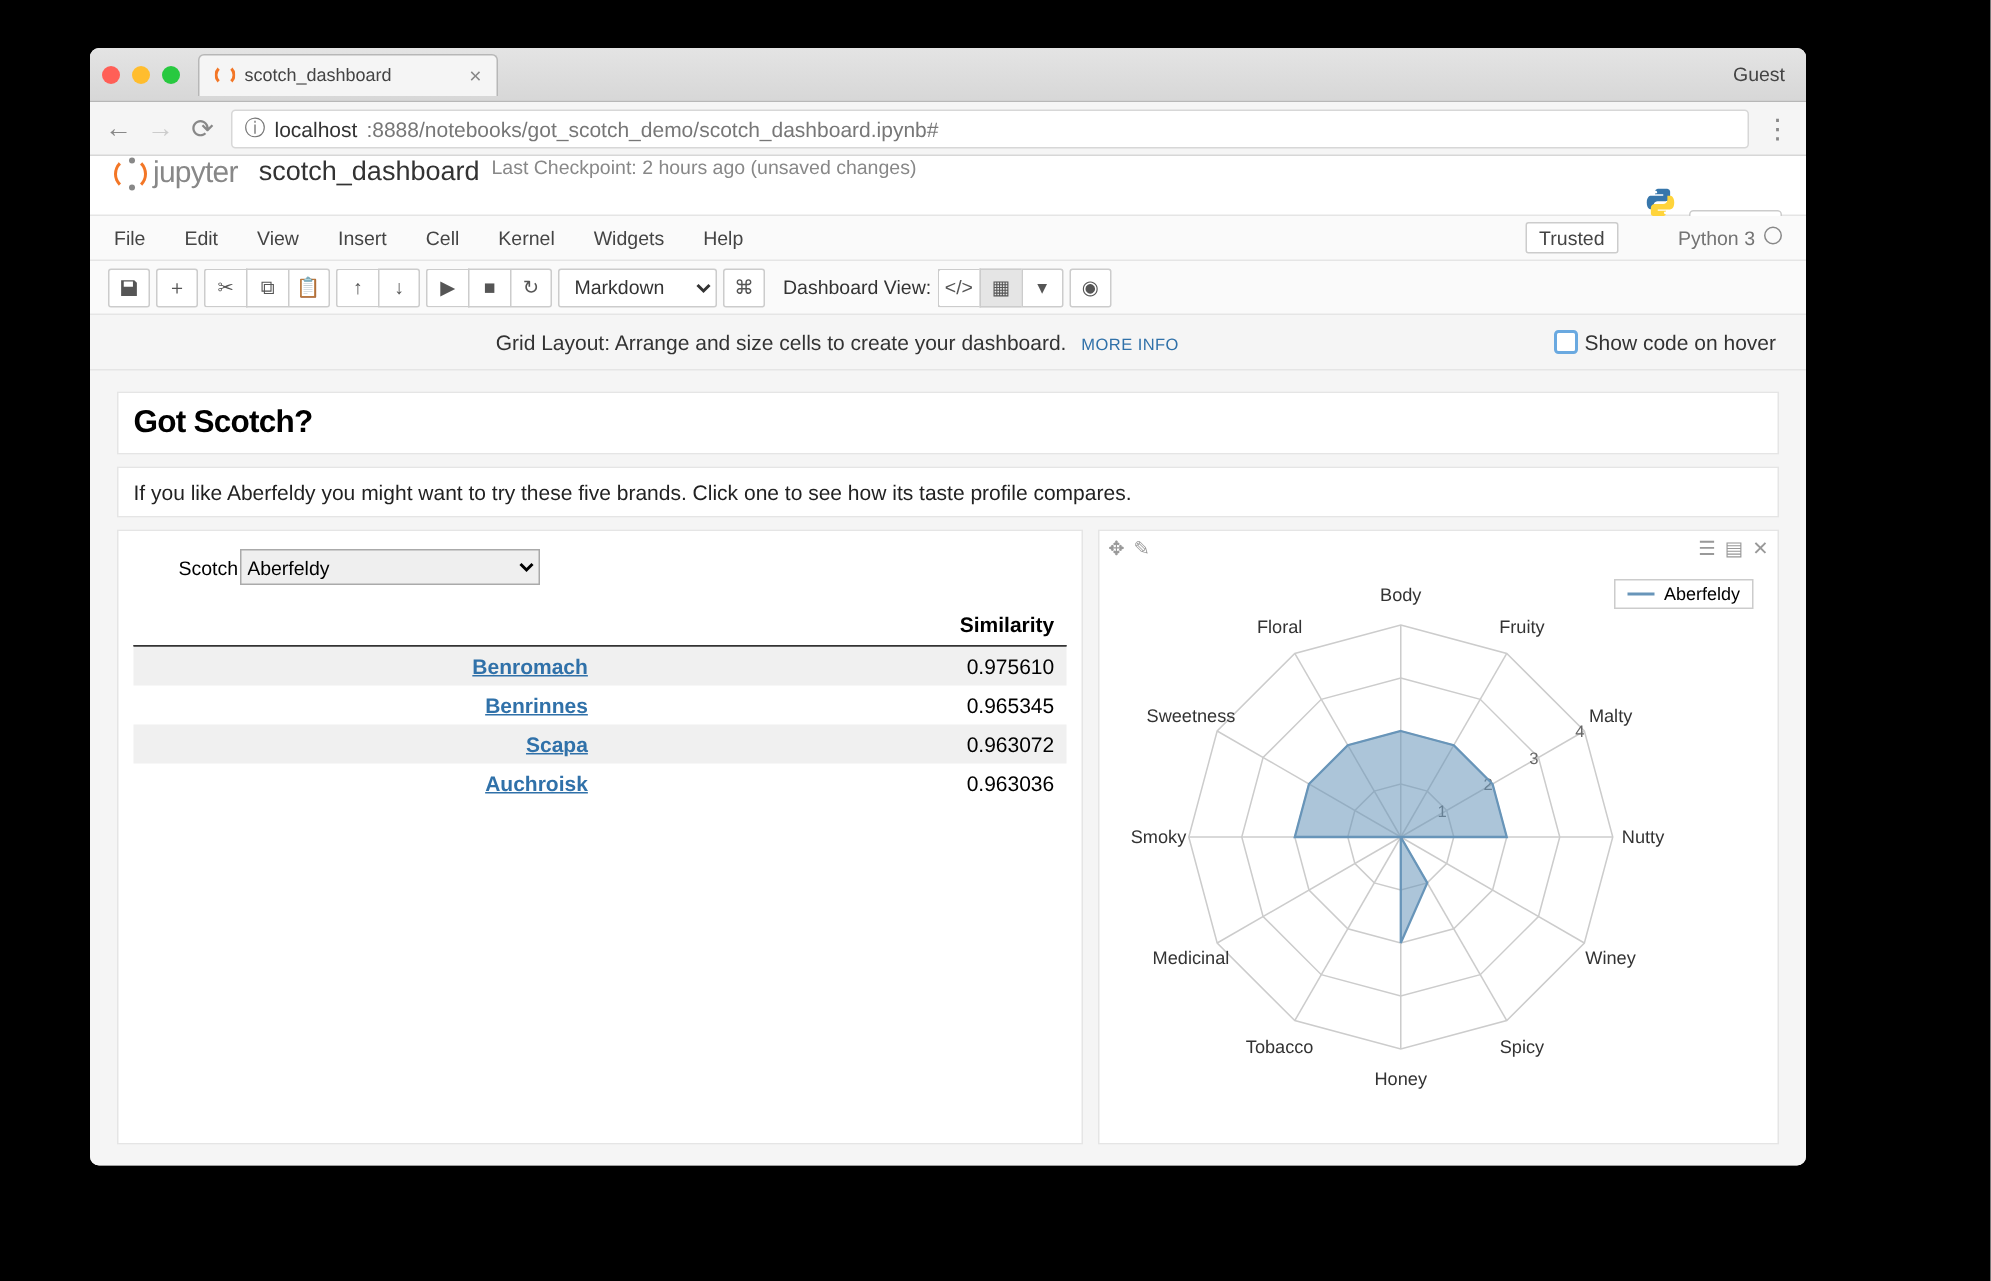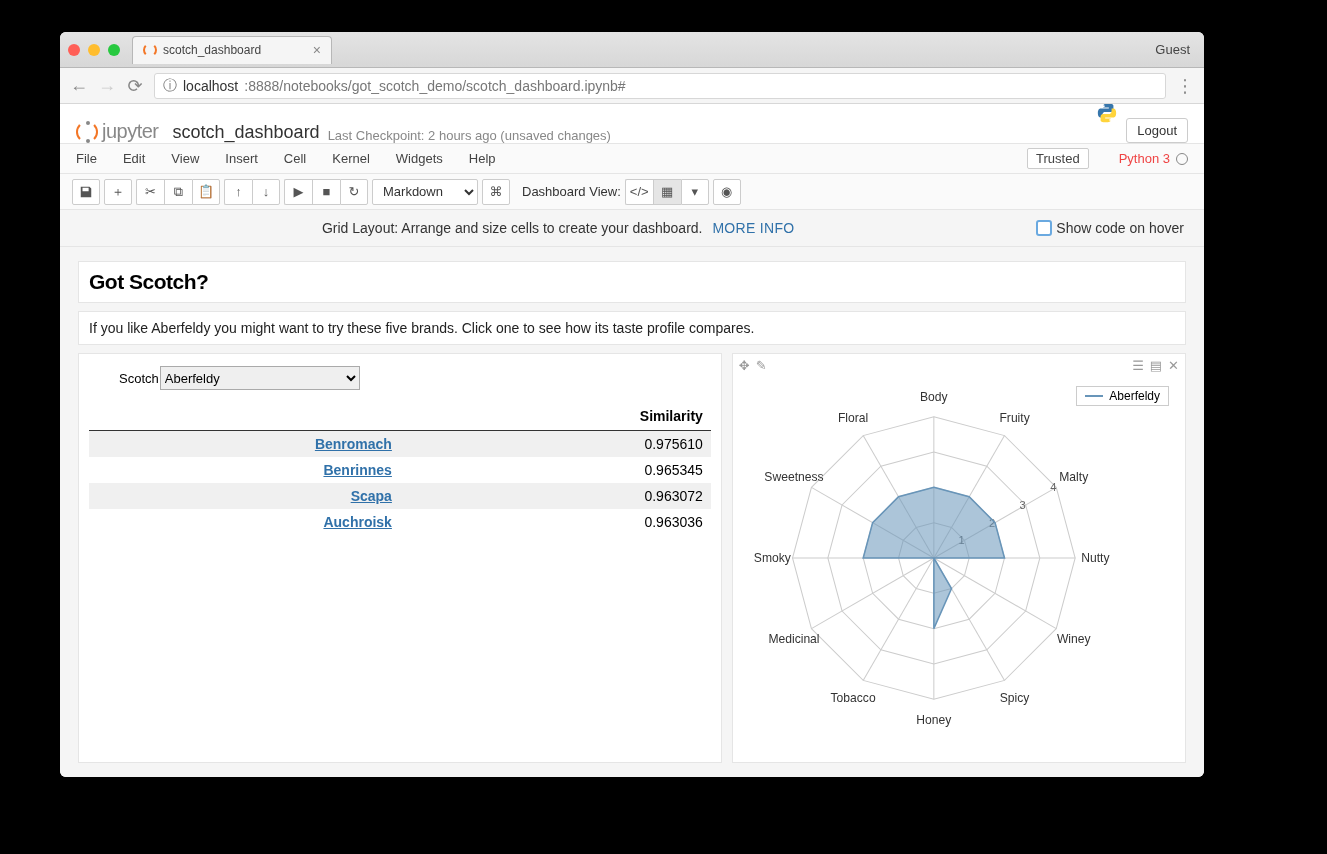--- a/index.html
+++ b/index.html
@@ -12,49 +12,49 @@
 .browser-tab { display: flex; align-items: center; background: #f5f5f5; height: 28px; padding: 0 10px; border-radius: 4px 4px 0 0; border: 1px solid #b7b7b7; border-bottom: none; font-size: 12px; color: #444; gap: 6px; min-width: 200px; }
 .tab-close { color: #888; font-size: 14px; margin-left: auto; }
 .guest { margin-left: auto; margin-right: 14px; font-size: 13px; color: #444; }
 .addr-bar { height: 36px; background: #f5f5f5; display: flex; align-items: center; padding: 0 10px; border-bottom: 1px solid #d7d7d7; gap: 10px; }
 .nav-arrow { color: #888; font-size: 18px; width: 18px; text-align: center; }
 .nav-arrow.dis { color: #ccc; }
 .url-box { flex: 1; display: flex; align-items: center; gap: 6px; background: #fff; height: 26px; border: 1px solid #d7d7d7; border-radius: 3px; padding: 0 8px; font-size: 14px; color: #777; }
 .url-host { color: #333; }
 .kebab { color: #888; font-size: 18px; }
 .notebook { flex: 1; background: #f5f5f5; overflow: hidden; display: flex; flex-direction: column; }
-.jp-header { height: 40px; background: #fff; display: flex; align-items: flex-end; padding: 0 16px; border-bottom: 1px solid #e5e5e5; }
+.jp-header { height: 40px; background: #fff; display: flex; align-items: flex-start; padding: 0 16px; border-bottom: 1px solid #e5e5e5; }
 .jp-logo { display: flex; align-items: center; gap: 4px; margin-right: 14px; }
 .jp-orbit { width: 22px; height: 22px; border: 2px solid #f37626; border-radius: 50%; border-top-color: transparent; border-bottom-color: transparent; position: relative; }
 .jp-orbit::before, .jp-orbit::after { content:""; position:absolute; width:4px; height:4px; background:#888; border-radius:50%; }
 .jp-orbit::before { top:-2px; left:8px; } .jp-orbit::after { bottom:-2px; left:8px; }
 .jp-word { font-size: 20px; color: #888; letter-spacing: -0.5px; }
 .jp-title { font-size: 18px; color: #333; margin-right: 8px; }
 .jp-status { font-size: 13px; color: #888; }
 .jp-right { margin-left: auto; display: flex; align-items: center; gap: 8px; }
 .py-logo { width: 22px; height: 22px; display: inline-block; }
 .logout-btn { border: 1px solid #ccc; background: #fff; padding: 4px 10px; border-radius: 3px; font-size: 13px; color: #333; margin-top: 36px; }
 .jp-menubar { height: 30px; background: #fafafa; border-bottom: 1px solid #e5e5e5; display: flex; align-items: center; padding: 0 16px; gap: 26px; font-size: 13px; color: #444; }
 .jp-menubar .spacer { flex: 1; }
 .trusted { border: 1px solid #ccc; padding: 2px 8px; border-radius: 2px; background: #fff; }
-.kernel-ind { margin-left: 4px; display: flex; align-items: center; gap: 6px; color: #ef4444; }
+.kernel-ind { margin-left: 14px; display: flex; gap: 6px; color: #737373; }
 .kernel-circle { width: 12px; height: 12px; border: 1px solid #888; border-radius: 50%; }
 .jp-toolbar { height: 36px; background: #fafafa; border-bottom: 1px solid #e5e5e5; display: flex; align-items: center; padding: 0 12px; gap: 4px; }
 .tb-btn { width: 28px; height: 26px; border: 1px solid #ccc; background: #fff; border-radius: 2px; display: flex; align-items: center; justify-content: center; font-size: 13px; color: #555; }
 .tb-group { display: flex; gap: 0; }
 .tb-group .tb-btn { border-radius: 0; border-right: none; }
 .tb-group .tb-btn:first-child { border-radius: 2px 0 0 2px; }
 .tb-group .tb-btn:last-child { border-right: 1px solid #ccc; border-radius: 0 2px 2px 0; }
 .cell-type { height: 26px; border: 1px solid #ccc; background: #fff; padding: 0 18px 0 6px; font-size: 13px; color: #333; border-radius: 2px; }
 .tb-label { font-size: 13px; color: #333; margin-left: 8px; }
 .dash-btns { display: flex; }
 .dash-btns .tb-btn.active { background: #e5e5e5; }
 .layout-hint { background: #f5f5f5; padding: 10px 20px; display: flex; align-items: center; border-bottom: 1px solid #e5e5e5; font-size: 14px; color: #333; }
 .layout-hint .center { flex: 1; text-align: center; }
-.more-info { font-size: 14px; color: #3071a9; letter-spacing: 0.3px; margin-left: 6px; }
+.more-info { font-size: 11px; color: #3071a9; letter-spacing: 0.3px; margin-left: 6px; }
 .show-code { display: flex; align-items: center; gap: 4px; font-size: 14px; color: #333; }
 .show-code-check { width: 16px; height: 16px; border: 2px solid #6aa9e0; border-radius: 3px; background: #fff; }
 .dash-area { flex: 1; padding: 14px 18px; display: flex; flex-direction: column; gap: 8px; overflow: hidden; }
 .cell { background: #fff; border: 1px solid #e5e5e5; padding: 8px 10px; }
 .cell.h1 { font-size: 21px; font-weight: bold; letter-spacing: -0.5px; }
 .cell.subtitle { font-size: 14px; color: #222; }
 .dash-row { flex: 1; display: flex; gap: 10px; min-height: 0; }
 .cell.table-cell { flex: 1.4; display: flex; flex-direction: column; }
 .cell.chart-cell { flex: 1; position: relative; padding: 4px; }
 .picker-row { display: flex; align-items: center; gap: 1px; padding: 4px 30px 12px; }

